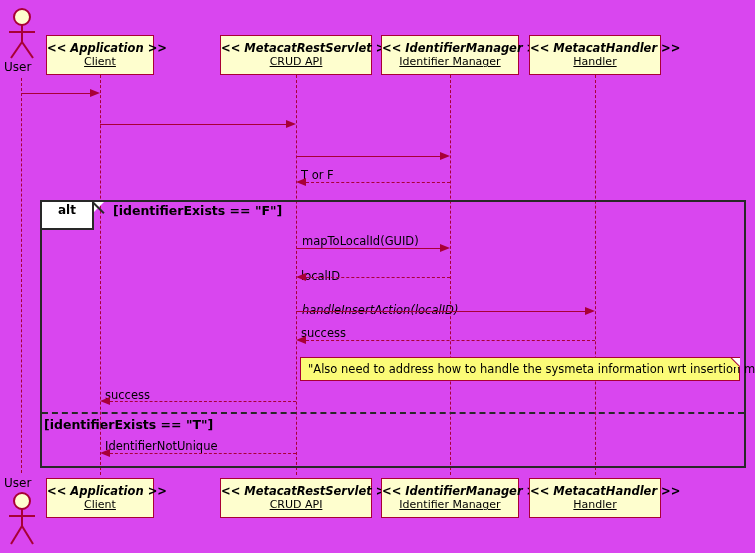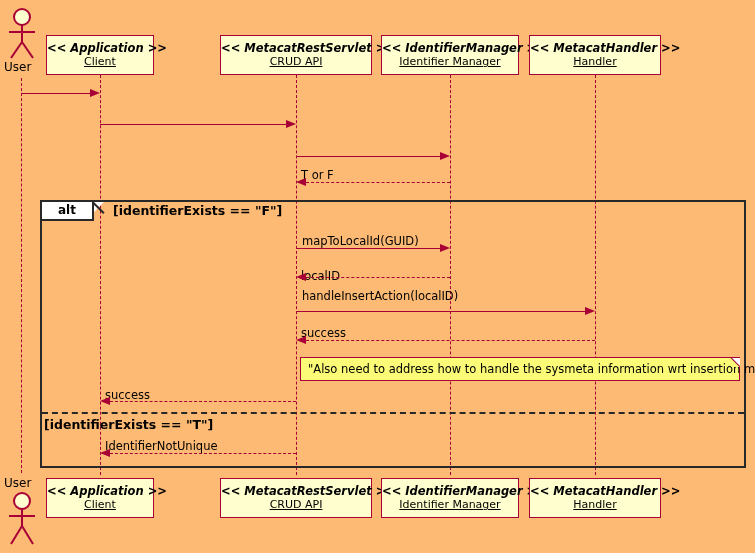--- a/index.html
+++ b/index.html
@@ -4,21 +4,21 @@
 <style>
   html, body {
     margin: 0;
     padding: 0;
     background: #FFFFFF;
   }
   #canvas {
     position: relative;
     width: 755px;
     height: 553px;
-    background: #fdba74;
+    background: #d946ef;
     font-family: "DejaVu Sans", sans-serif;
     overflow: hidden;
   }
   
   .lifeline {
     position: absolute;
     width: 0;
     border-left: 1px dashed #A80036;
   }
   
@@ -209,37 +209,37 @@
 
   <div class="msg-line" style="left:296px; top:156px; width:145px;"></div>
   <div class="arrowhead right" style="left:440px; top:152px;"></div>
 
   <div class="msg-label" style="left:301px; top:168px;">T or F</div>
   <div class="msg-line dashed" style="left:306px; top:182px; width:144px;"></div>
   <div class="arrowhead left" style="left:296px; top:178px;"></div>
 
   <div class="alt-frame" style="left:40px; top:200px; width:706px; height:268px;"></div>
 
-  <div class="alt-tab" style="left:42px; top:202px; width:52px; height:19px;">
+  <div class="alt-tab" style="left:42px; top:202px; width:52px; height:28px;">
     <span>alt</span>
   </div>
   <div class="alt-tab-notch" style="left:94px; top:202px;"></div>
   <div class="alt-tab-notch-line" style="left:94px; top:202px;"></div>
 
   <div class="alt-cond" style="left:113px; top:203px;">[identifierExists == "F"]</div>
 
   <div class="msg-label" style="left:302px; top:234px;">mapToLocalId(GUID)</div>
   <div class="msg-line" style="left:296px; top:248px; width:145px;"></div>
   <div class="arrowhead right" style="left:440px; top:244px;"></div>
 
   <div class="msg-label" style="left:301px; top:269px;">localID</div>
   <div class="msg-line dashed" style="left:306px; top:277px; width:144px;"></div>
   <div class="arrowhead left" style="left:296px; top:273px;"></div>
 
-  <div class="msg-label" style="left:302px; top:289px;">handleInsertAction(localID)</div>
+  <div class="msg-label" style="left:302px; top:303px;font-style:italic;">handleInsertAction(localID)</div>
   <div class="msg-line" style="left:296px; top:311px; width:290px;"></div>
   <div class="arrowhead right" style="left:585px; top:307px;"></div>
 
   <div class="msg-label" style="left:301px; top:326px;">success</div>
   <div class="msg-line dashed" style="left:306px; top:340px; width:289px;"></div>
   <div class="arrowhead left" style="left:296px; top:336px;"></div>
 
   <div class="note" style="left:300px; top:357px; width:440px; height:24px;">
     <span>"Also need to address how to handle the sysmeta information wrt insertion methods"</span>
   </div>

